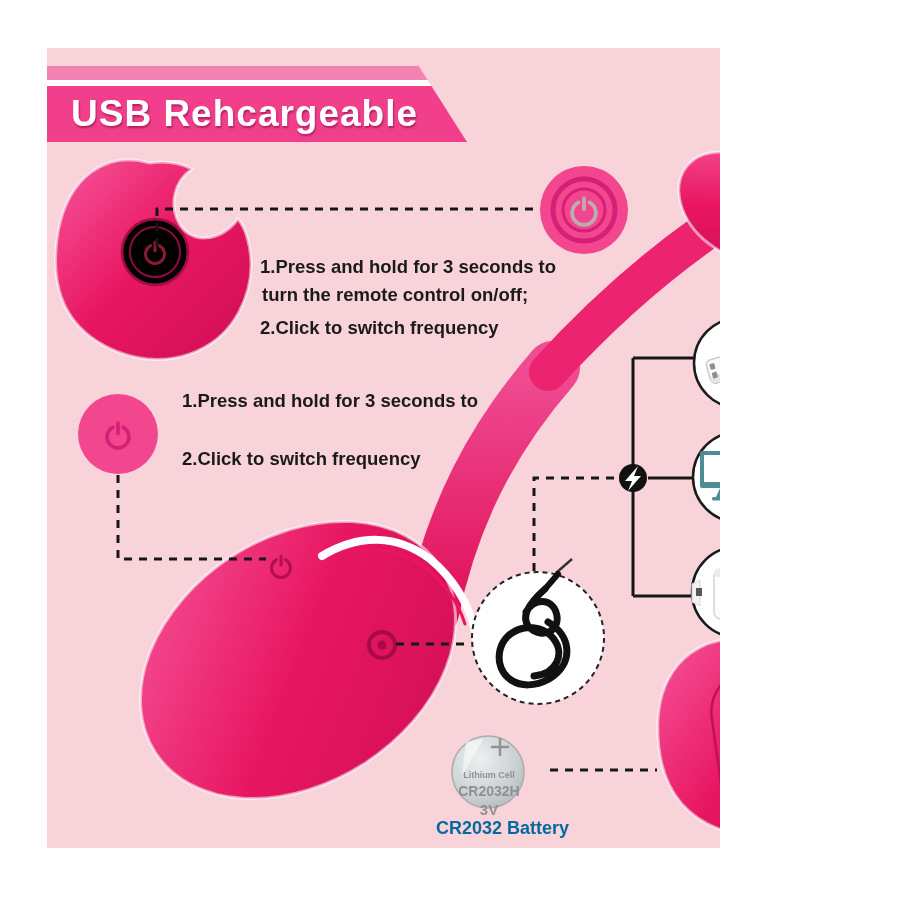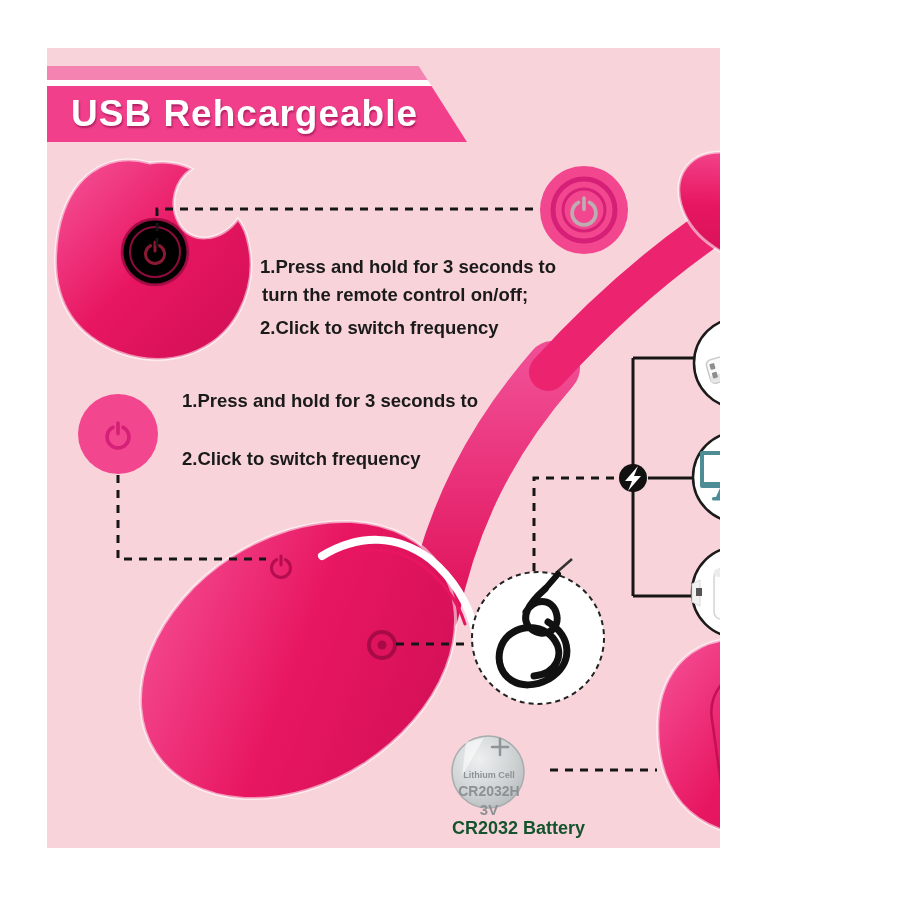--- a/index.html
+++ b/index.html
@@ -14,22 +14,22 @@
   .banner-gap { position:absolute; left:0; top:14px; width:100%; height:6px; background:#ffffff; }
   .banner-main { position:absolute; left:0; top:20px; width:100%; height:56px; background:#f23f8c; }
   .banner-title { position:absolute; left:24px; top:27px; z-index:3; font-size:37px; font-weight:700; color:#ffffff;
     letter-spacing:1px; text-shadow:1px 2px 2px rgba(110,0,55,.5); }
   .instr { font-size:18.5px; }
   .battery-face { position:absolute; z-index:3; left:450px; top:770px; width:78px; text-align:center;
     color:#8b9194; font-weight:700; line-height:1.3; }
   .battery-face .l1 { font-size:9px; }
   .battery-face .l2 { font-size:14px; }
   .battery-face .l3 { font-size:15px; }
-  .battery-label { position:absolute; z-index:3; left:420px; top:818px; width:165px; text-align:right;
-    font-size:18px; font-weight:700; color:#14532d; }
+  .battery-label { position:absolute; z-index:3; left:420px; top:818px; width:165px; text-align:center;
+    font-size:18px; font-weight:700; color:#0369a1; }
 </style>
 </head>
 <body>
 
 <div class="stage">
 
   <div class="canvas"></div>
 
   <div class="banner-wrap">
     <div class="banner-stripe"></div>

